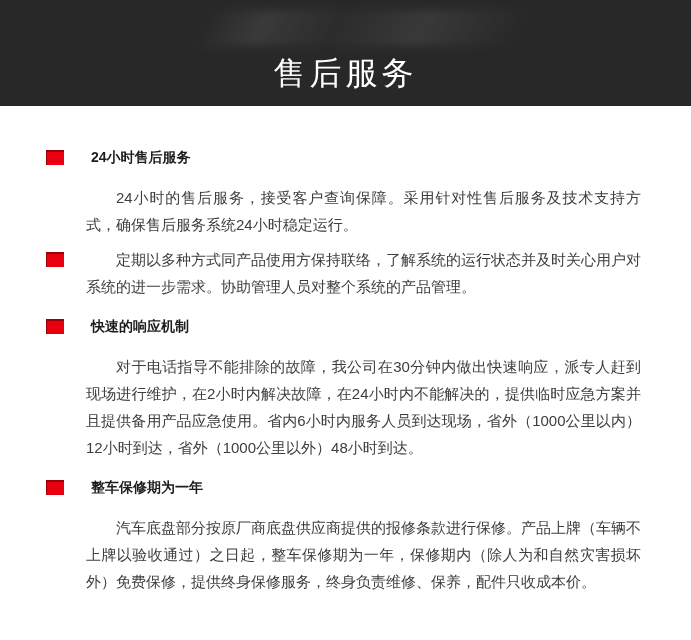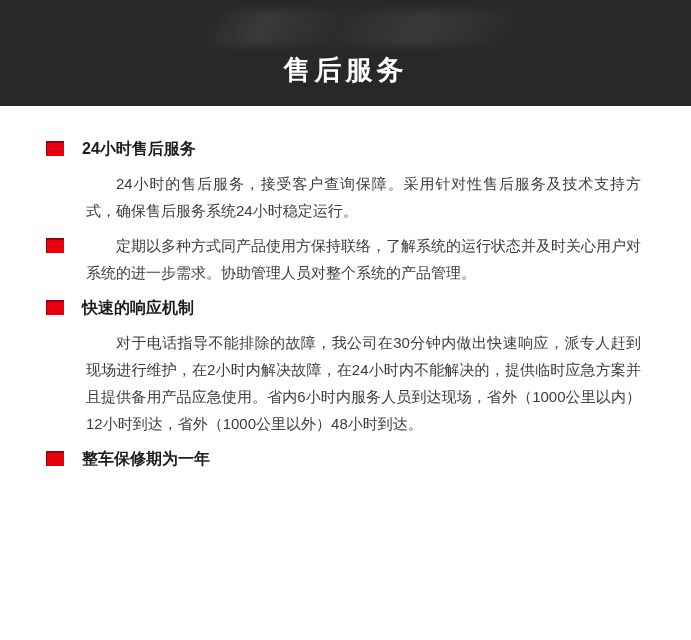--- a/index.html
+++ b/index.html
@@ -19,22 +19,22 @@
     height: 106px;
     background: var(--banner-bg, #282828);
     display: flex;
     align-items: flex-start;
     justify-content: center;
     overflow: hidden;
   }
   .banner-title {
     margin-top: 57px;
     color: var(--banner-fg, #ffffff);
-    font-size: 27px;
-    font-weight: bold;
+    font-size: 32px;
+    font-weight: normal;
     letter-spacing: 4px;
     line-height: 1;
   }
   .watermark {
     position: absolute;
     top: 10px;
     left: 205px;
     width: 315px;
     height: 36px;
     background: linear-gradient(100deg,
@@ -49,22 +49,22 @@
   
   .content {
     padding: 25px 42px 0 78px;
   }
   section {
     position: relative;
   }
   section.gap3 { margin-top: 3px; }
   section.gap4 { margin-top: 4px; }
   h2 {
-    margin: 4px;
-    font-size: 16px;
+    margin: 13px;
+    font-size: 14px;
     line-height: 27px;
     font-weight: bold;
     color: var(--heading-color, #1d1d1d);
   }
   .bullet {
     position: absolute;
     left: -32px;
     top: 6px;
     width: 18px;
     height: 15px;
@@ -103,15 +103,16 @@
 
   <section class="gap3">
     <span class="bullet"></span>
     <h2>快速的响应机制</h2>
     <p>对于电话指导不能排除的故障，我公司在30分钟内做出快速响应，派专人赶到现场进行维护，在2小时内解决故障，在24小时内不能解决的，提供临时应急方案并且提供备用产品应急使用。省内6小时内服务人员到达现场，省外（1000公里以内）12小时到达，省外（1000公里以外）48小时到达。</p>
   </section>
 
   <section class="gap4">
     <span class="bullet"></span>
     <h2>整车保修期为一年</h2>
+    <p>汽车底盘部分按原厂商底盘供应商提供的报修条款进行保修。产品上牌（车辆不上牌以验收通过）之日起，整车保修期为一年，保修期内（除人为和自然灾害损坏外）免费保修，提供终身保修服务，终身负责维修、保养，配件只收成本价。</p>
   </section>
 
 </main>
 
 </body></html>

